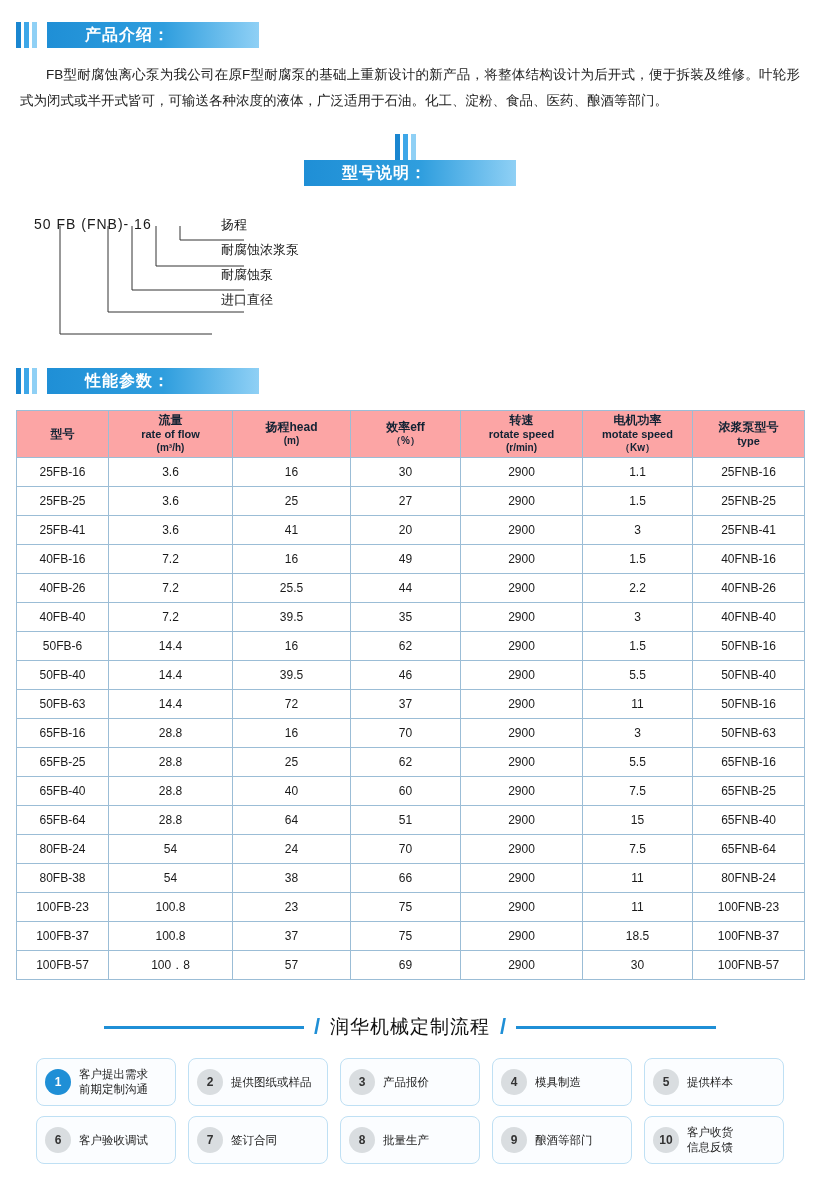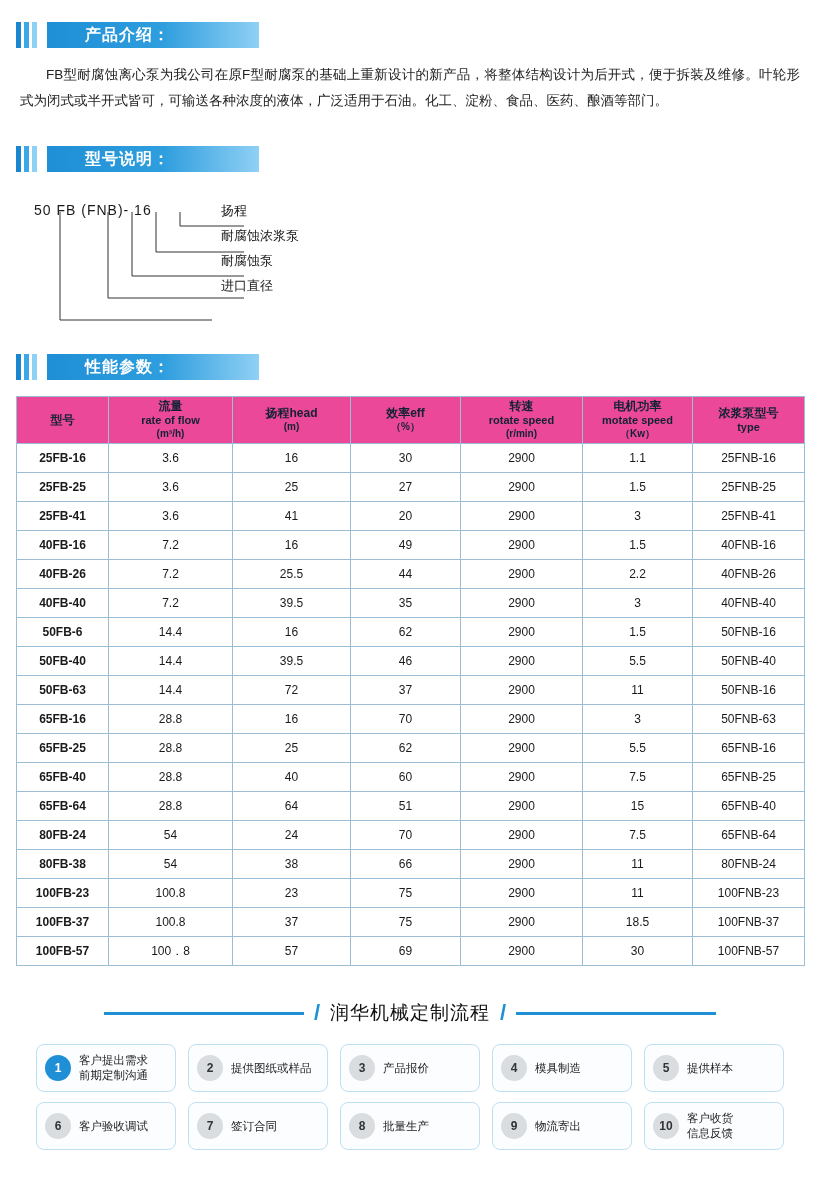--- a/index.html
+++ b/index.html
@@ -35,27 +35,27 @@
   .model-wrap{position:relative;height:150px;margin-top:18px;}
   .model-code{position:absolute;left:18px;top:12px;font-size:14px;letter-spacing:1px;white-space:nowrap;}
   .legend{position:absolute;left:205px;top:8px;font-size:13px;line-height:25px;}
   .lines{position:absolute;left:0;top:0;width:420px;height:150px;}
 
   
   .tbl-wrap{margin-top:16px;}
   table{border-collapse:collapse;width:788px;margin:0 auto;table-layout:fixed;font-size:12px;}
   th,td{border:1px solid #9bbdd6;text-align:center;}
   thead th{
-    background:#ec4899;color:#123;font-weight:bold;height:40px;line-height:14px;padding:2px 17px;
+    background:#fca5a5;color:#123;font-weight:bold;height:40px;line-height:14px;padding:2px 17px;
   }
   thead th .l1{display:block;font-size:12px;}
   thead th .l2{display:block;font-size:11px;}
   thead th .l3{display:block;font-size:10px;}
   tbody td{height:26px;background:#ffffff;font-size:12px;}
-  tbody tr td:first-child{font-weight:bold;}
+  tbody tr td:first-child{font-weight:normal;}
   col.c1{width:92px;}
   col.c2{width:124px;}
   col.c3{width:118px;}
   col.c4{width:110px;}
   col.c5{width:122px;}
   col.c6{width:110px;}
   col.c7{width:112px;}
 
   
   .flow-title{display:flex;align-items:center;justify-content:center;margin:34px 0 18px 0;gap:10px;}
@@ -87,21 +87,21 @@
         <i></i>
         <i></i>
       </span>
     <div class="head-band">
       <span>产品介绍：</span>
     </div>
   </div>
 
   <p class="intro"><span class="indent"></span><span>FB型耐腐蚀离心泵为我公司在原F型耐腐泵的基础上重新设计的新产品，将整体结构设计为后开式，便于拆装及维修。叶轮形式为闭式或半开式皆可，可输送各种浓度的液体，广泛适用于石油。化工、淀粉、食品、医药、酿酒等部门。</span></p>
 
-  <div class="sec-head" style="margin-top:32px;">
+  <div class="sec-head" style="margin-top:20px;flex-direction:column;">
     <span class="bars">
         <i></i>
         <i></i>
         <i></i>
       </span>
     <div class="head-band">
       <span>型号说明：</span>
     </div>
   </div>
 
@@ -382,21 +382,21 @@
       <div class="step">
         <span class="badge grey">7</span>
         <span class="step-text">签订合同</span>
       </div>
       <div class="step">
         <span class="badge grey">8</span>
         <span class="step-text">批量生产</span>
       </div>
       <div class="step">
         <span class="badge grey">9</span>
-        <span class="step-text">物流寄出</span>
+        <span class="step-text">酿酒等部门</span>
       </div>
       <div class="step">
         <span class="badge grey">10</span>
         <span class="step-text">客户收货<br>信息反馈</span>
       </div>
     </div>
 
 </div>
 
 </body></html>

